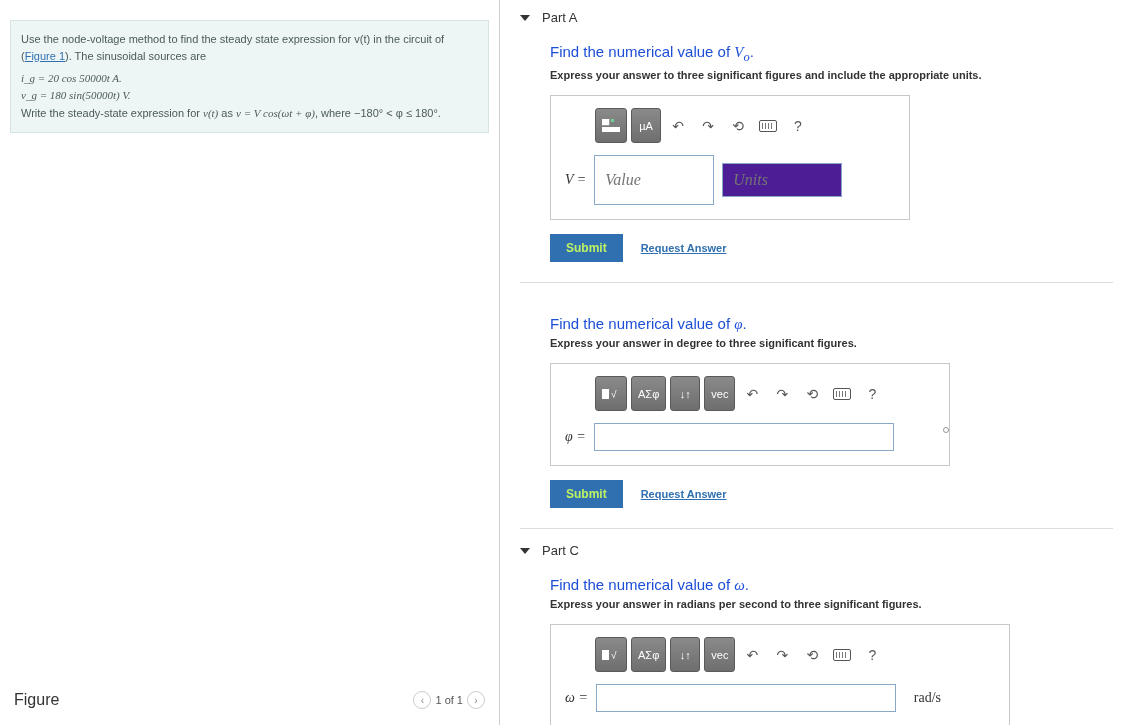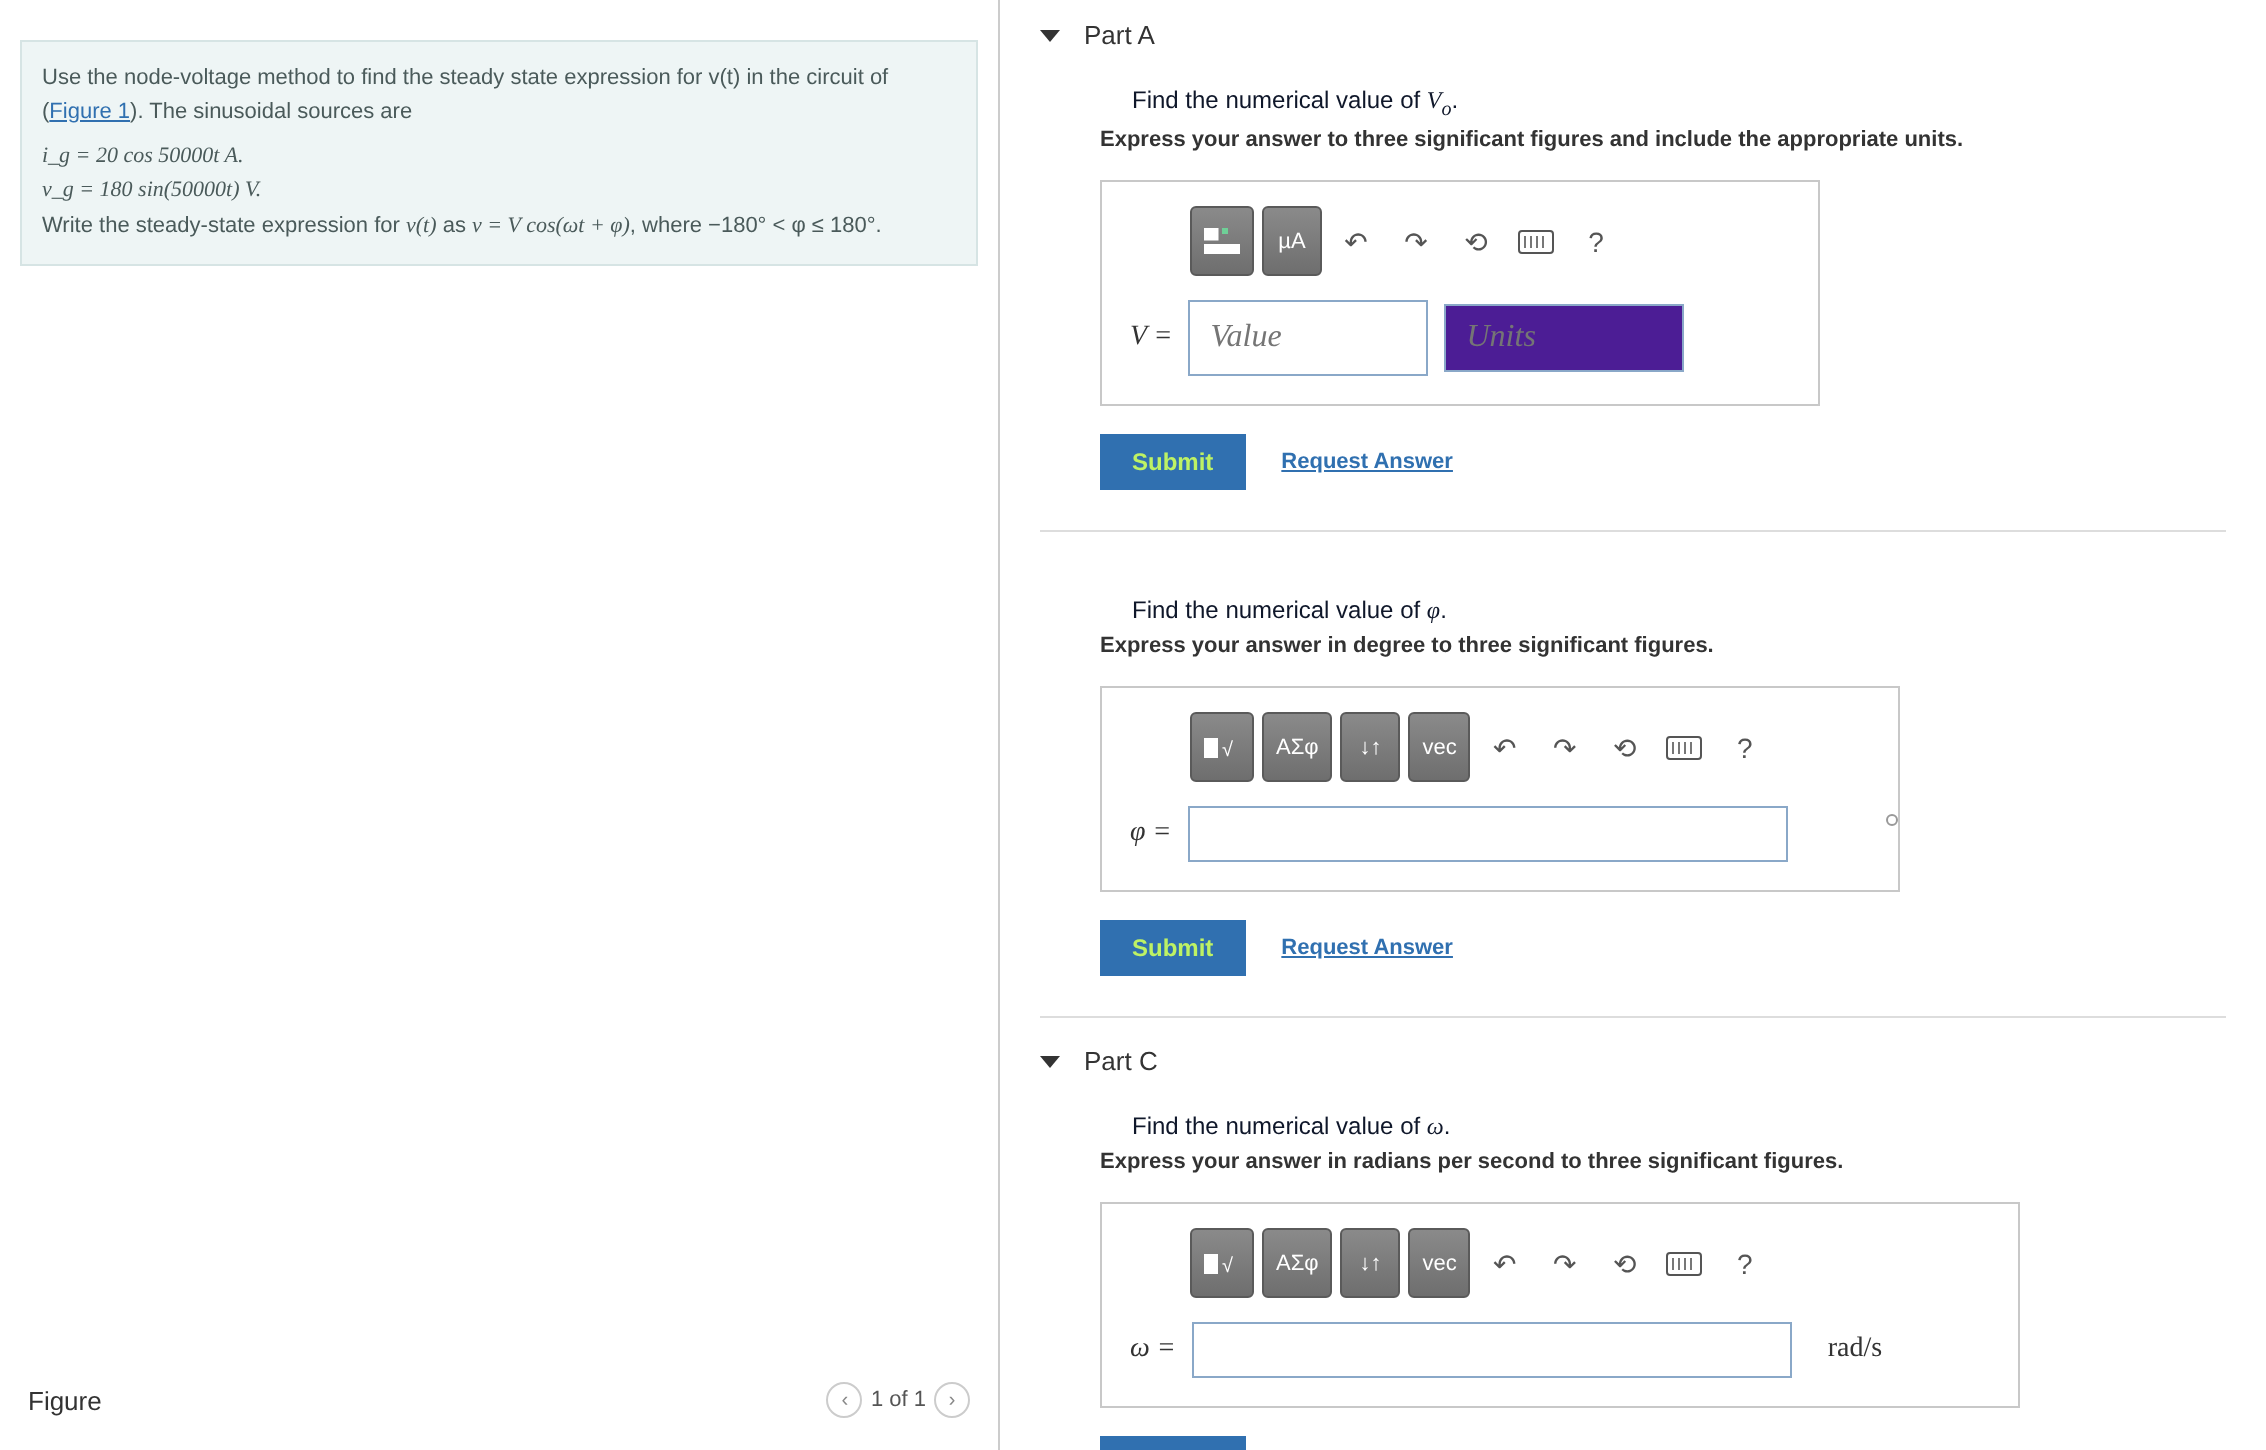--- a/index.html
+++ b/index.html
@@ -32,21 +32,21 @@
   .problem-box a { color: #3070b0; text-decoration: underline; cursor: pointer; }
   .problem-box .math { font-family: 'Times New Roman', serif; font-style: italic; }
   .problem-box .eq { margin-top: 6px; }
   .figure-area {
     margin-top: auto;
     display: flex;
     align-items: center;
     justify-content: space-between;
     padding: 6px 4px;
   }
-  .figure-title { font-size: 13px; color: #333; font-weight: normal; }
+  .figure-title { font-size: 16px; color: #333; font-weight: normal; }
   .pager { display: flex; align-items: center; gap: 4px; font-size: 11px; color: #555; }
   .pager-btn {
     width: 18px; height: 18px; border: 1px solid #ccc; border-radius: 50%;
     background: #fff; display: flex; align-items: center; justify-content: center;
     font-size: 10px; color: #888; cursor: pointer;
   }
   .right-pane {
     flex: 1;
     overflow: hidden;
     padding: 0 20px 10px 20px;
@@ -61,21 +61,21 @@
     font-size: 13px; font-weight: normal; color: #333;
     cursor: pointer;
   }
   .caret {
     width: 0; height: 0;
     border-left: 5px solid transparent;
     border-right: 5px solid transparent;
     border-top: 6px solid #333;
   }
   .part-body { padding: 18px 0 0 30px; }
-  .prompt { font-size: 12px; color: #0f172a; margin-bottom: 4px; margin-left: 16px; }
+  .prompt { font-size: 15px; color: #1d4ed8; margin-bottom: 4px; }
   .prompt .math { font-family: 'Times New Roman', serif; font-style: italic; }
   .instruct { font-size: 11px; font-weight: bold; color: #333; margin-bottom: 14px; }
   .answer-box {
     border: 1px solid #c8c8c8;
     padding: 12px 14px 14px 14px;
     display: inline-block;
     min-width: 360px;
   }
   .toolbar { display: flex; align-items: center; gap: 4px; margin-bottom: 12px; margin-left: 30px; }
   .toolbar-b { display: flex; align-items: center; gap: 4px; margin-bottom: 12px; margin-left: 30px; }
@@ -95,21 +95,21 @@
     background: transparent;
     border: none;
     color: #555;
     font-size: 14px;
     cursor: pointer;
     display: flex; align-items: center; justify-content: center;
   }
   .input-row { display: flex; align-items: center; gap: 8px; }
   .var-label { font-family: 'Times New Roman', serif; font-style: italic; font-size: 14px; }
   .value-input {
-    width: 120px; height: 38px;
+    width: 120px; height: 50px;
     border: 1px solid #8aa8c8;
     font-family: 'Times New Roman', serif;
     font-style: italic;
     font-size: 16px;
     color: #888;
     padding: 0 10px;
     background: #fff;
   }
   .units-input {
     width: 120px; height: 34px;

